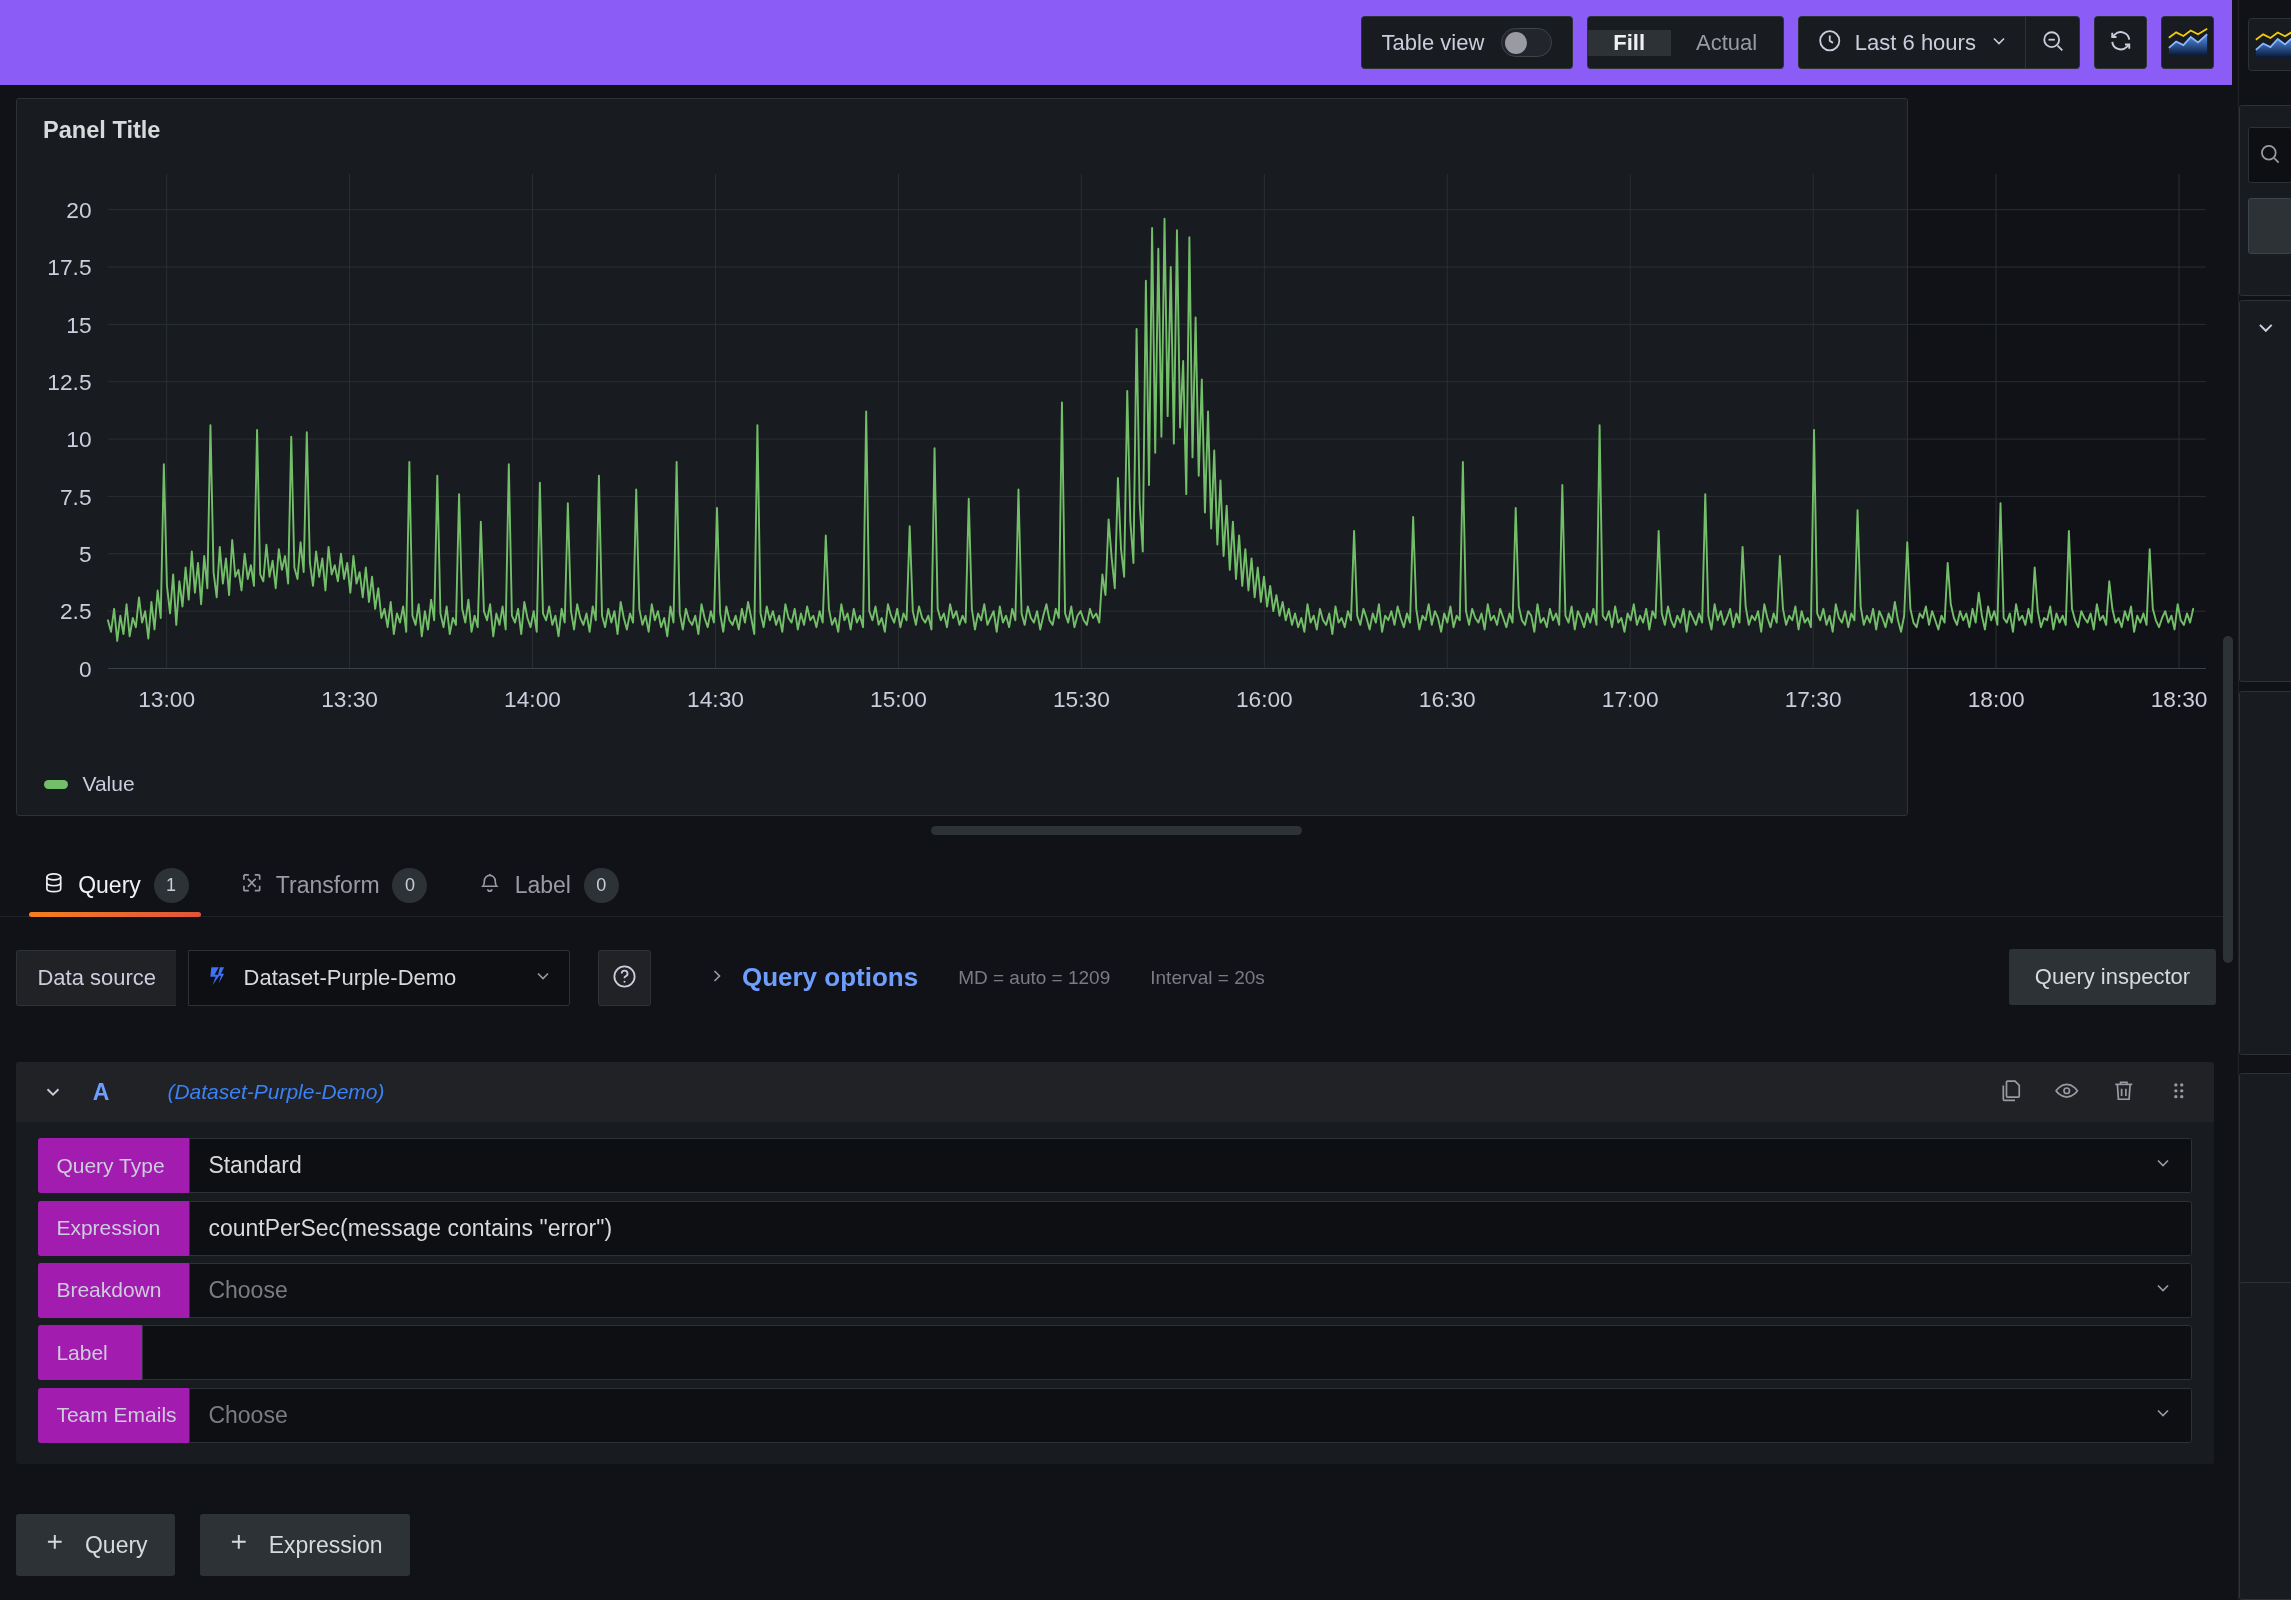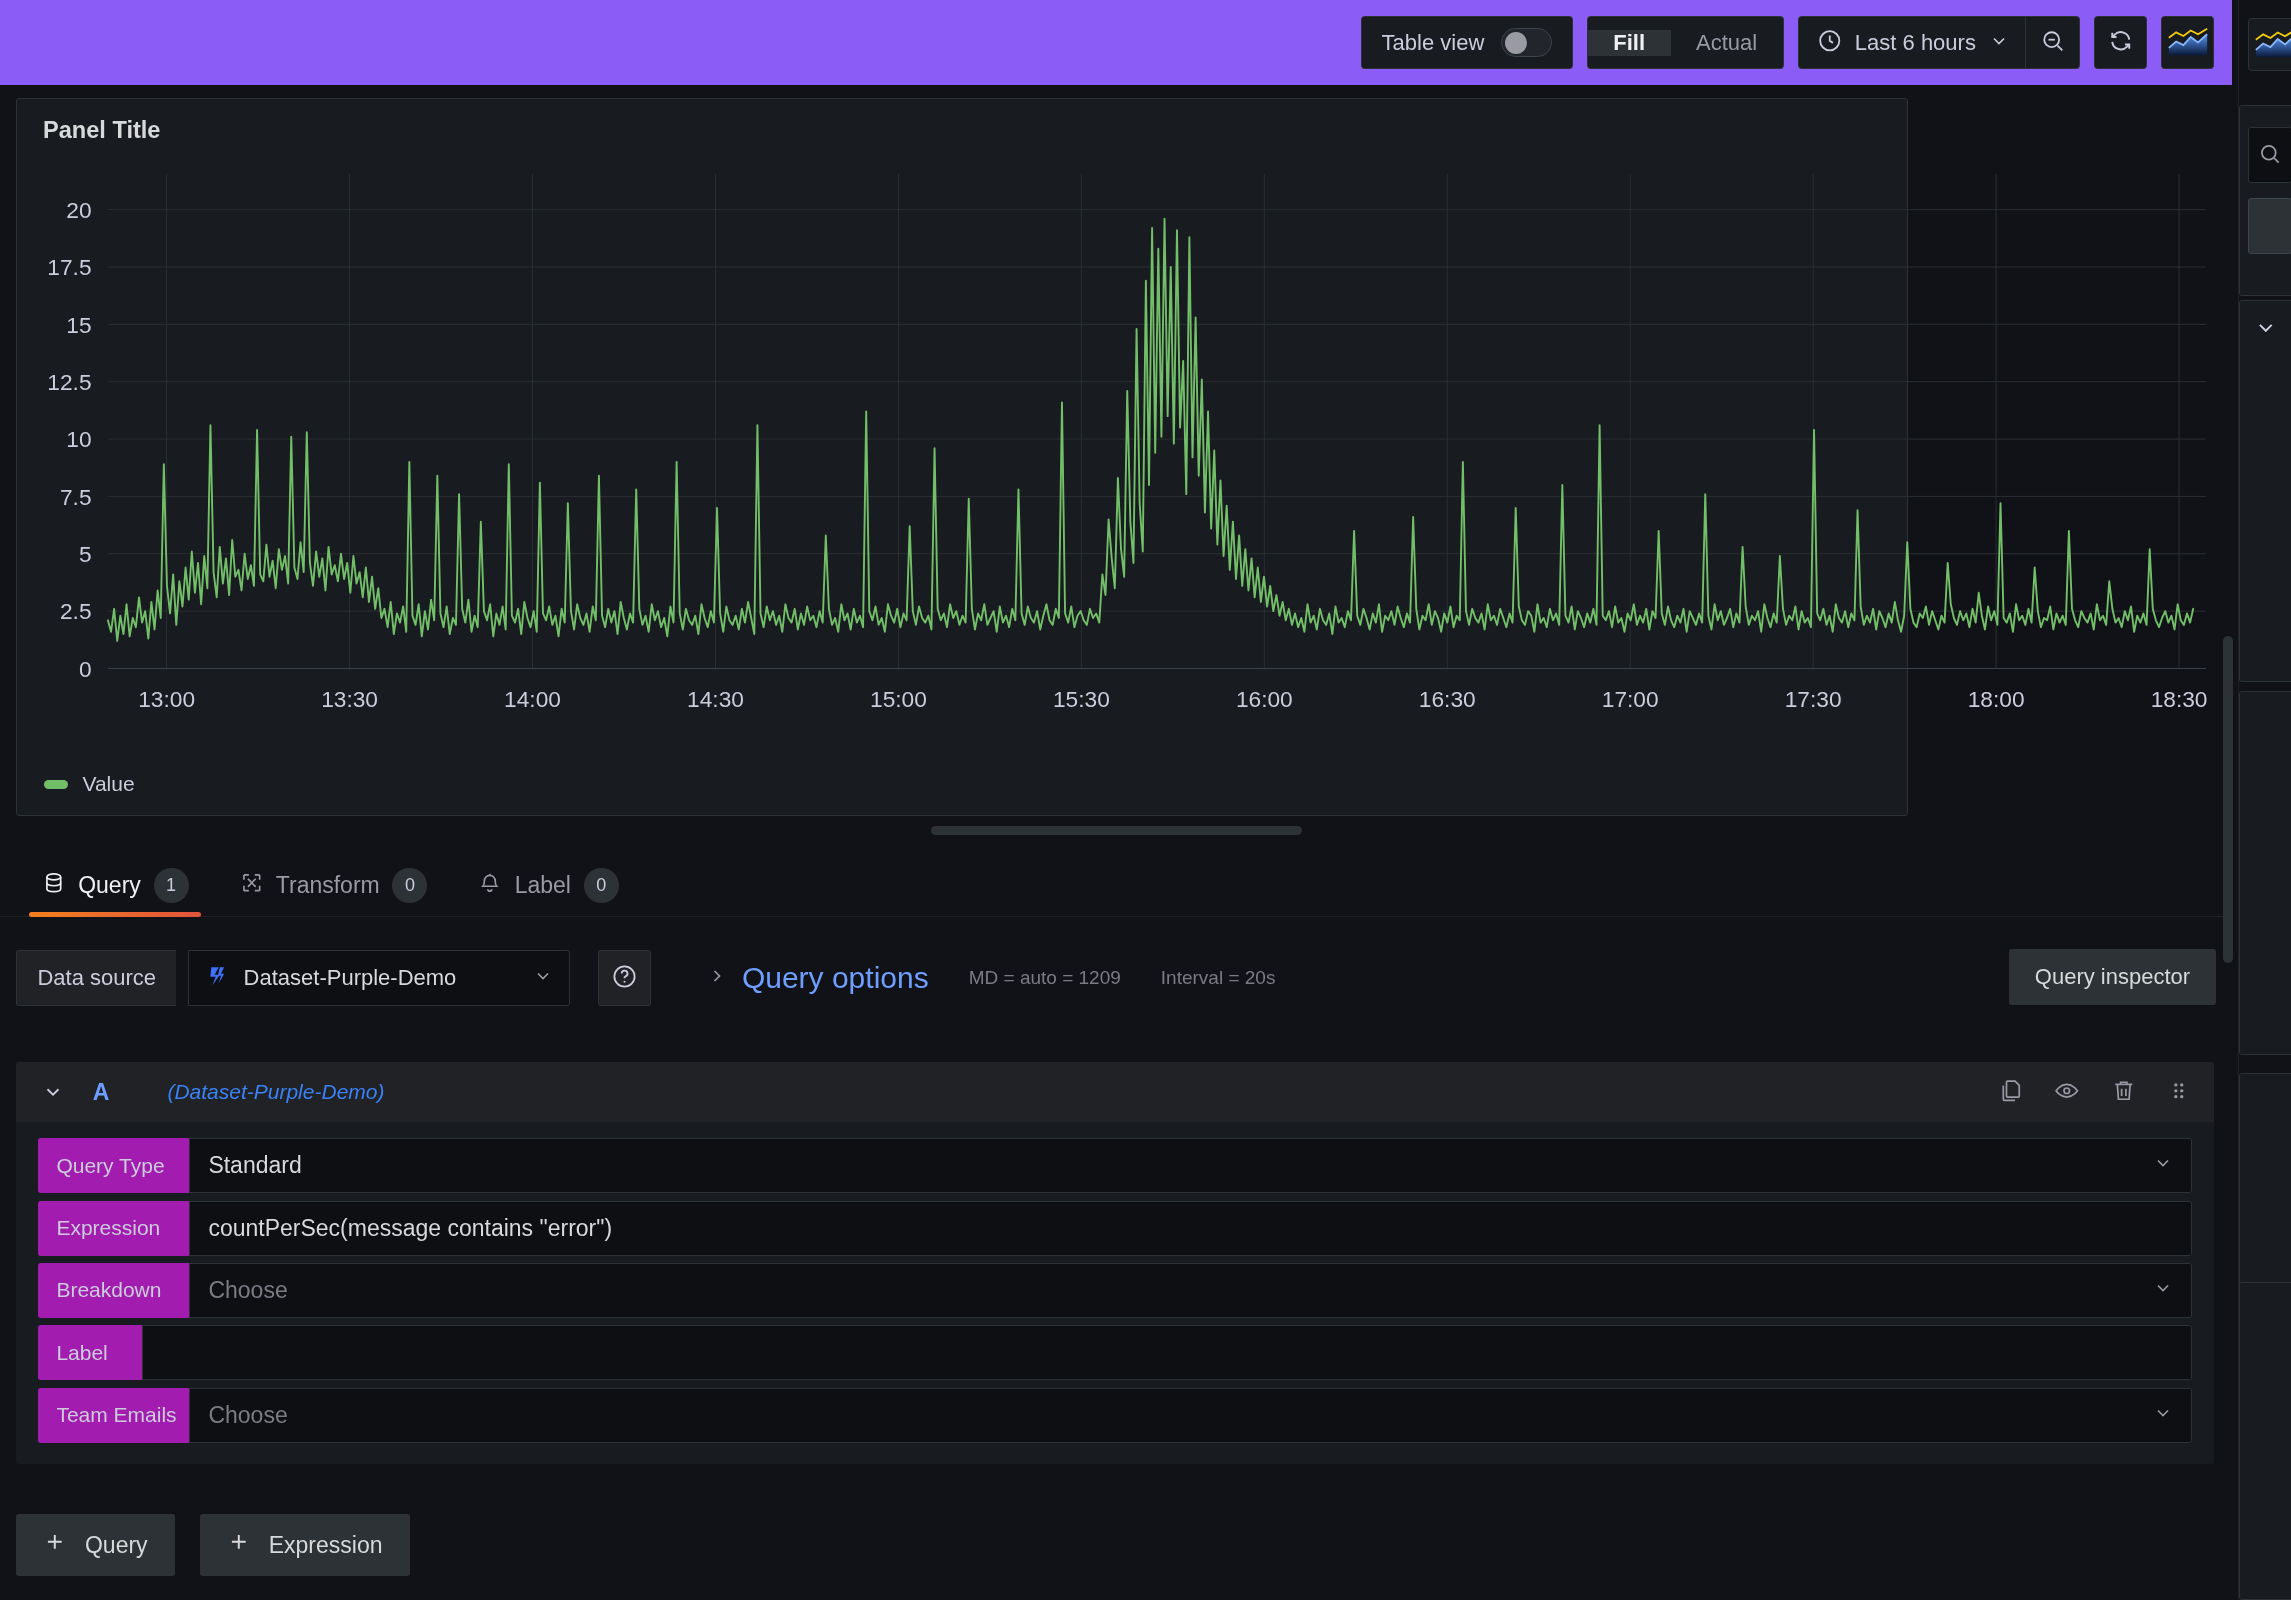--- a/index.html
+++ b/index.html
@@ -123,21 +123,21 @@
     padding: 0 16.4px; background: #0e0f12; border: 0.9px solid #2c3235;
     border-radius: 0 2.7px 2.7px 0; min-width: 382px; cursor: pointer;
   }
   .ds-name { font-size: 22px; color: #d8d9da; flex: 1; white-space: nowrap; }
   .help-btn {
     margin-left: 16.4px; width: 53px; height: 56px;
     background: #202226; border: 0.9px solid #2c3235; border-radius: 2.7px;
     display: flex; align-items: center; justify-content: center; cursor: pointer;
   }
   .qopts { display: flex; align-items: center; gap: 14.5px; margin-left: 44px; }
-  .qopts-link { font-size: 30px; color: #6e9fff; font-weight: normal; cursor: pointer; }
+  .qopts-link { font-size: 26px; color: #6e9fff; font-weight: bold; cursor: pointer; }
   .qopts-meta { font-size: 19px; color: #7b7b85; margin-left: 25.5px; white-space: nowrap; }
   .qinspect {
     position: absolute; right: 16.4px; top: 8.2px;
     height: 56px; padding: 0 25.5px;
     background: #2c3235; border: none; border-radius: 2.7px;
     color: #d8d9da; font-size: 22px; font-family: inherit; cursor: pointer;
   }
 
   
   .qcard {

